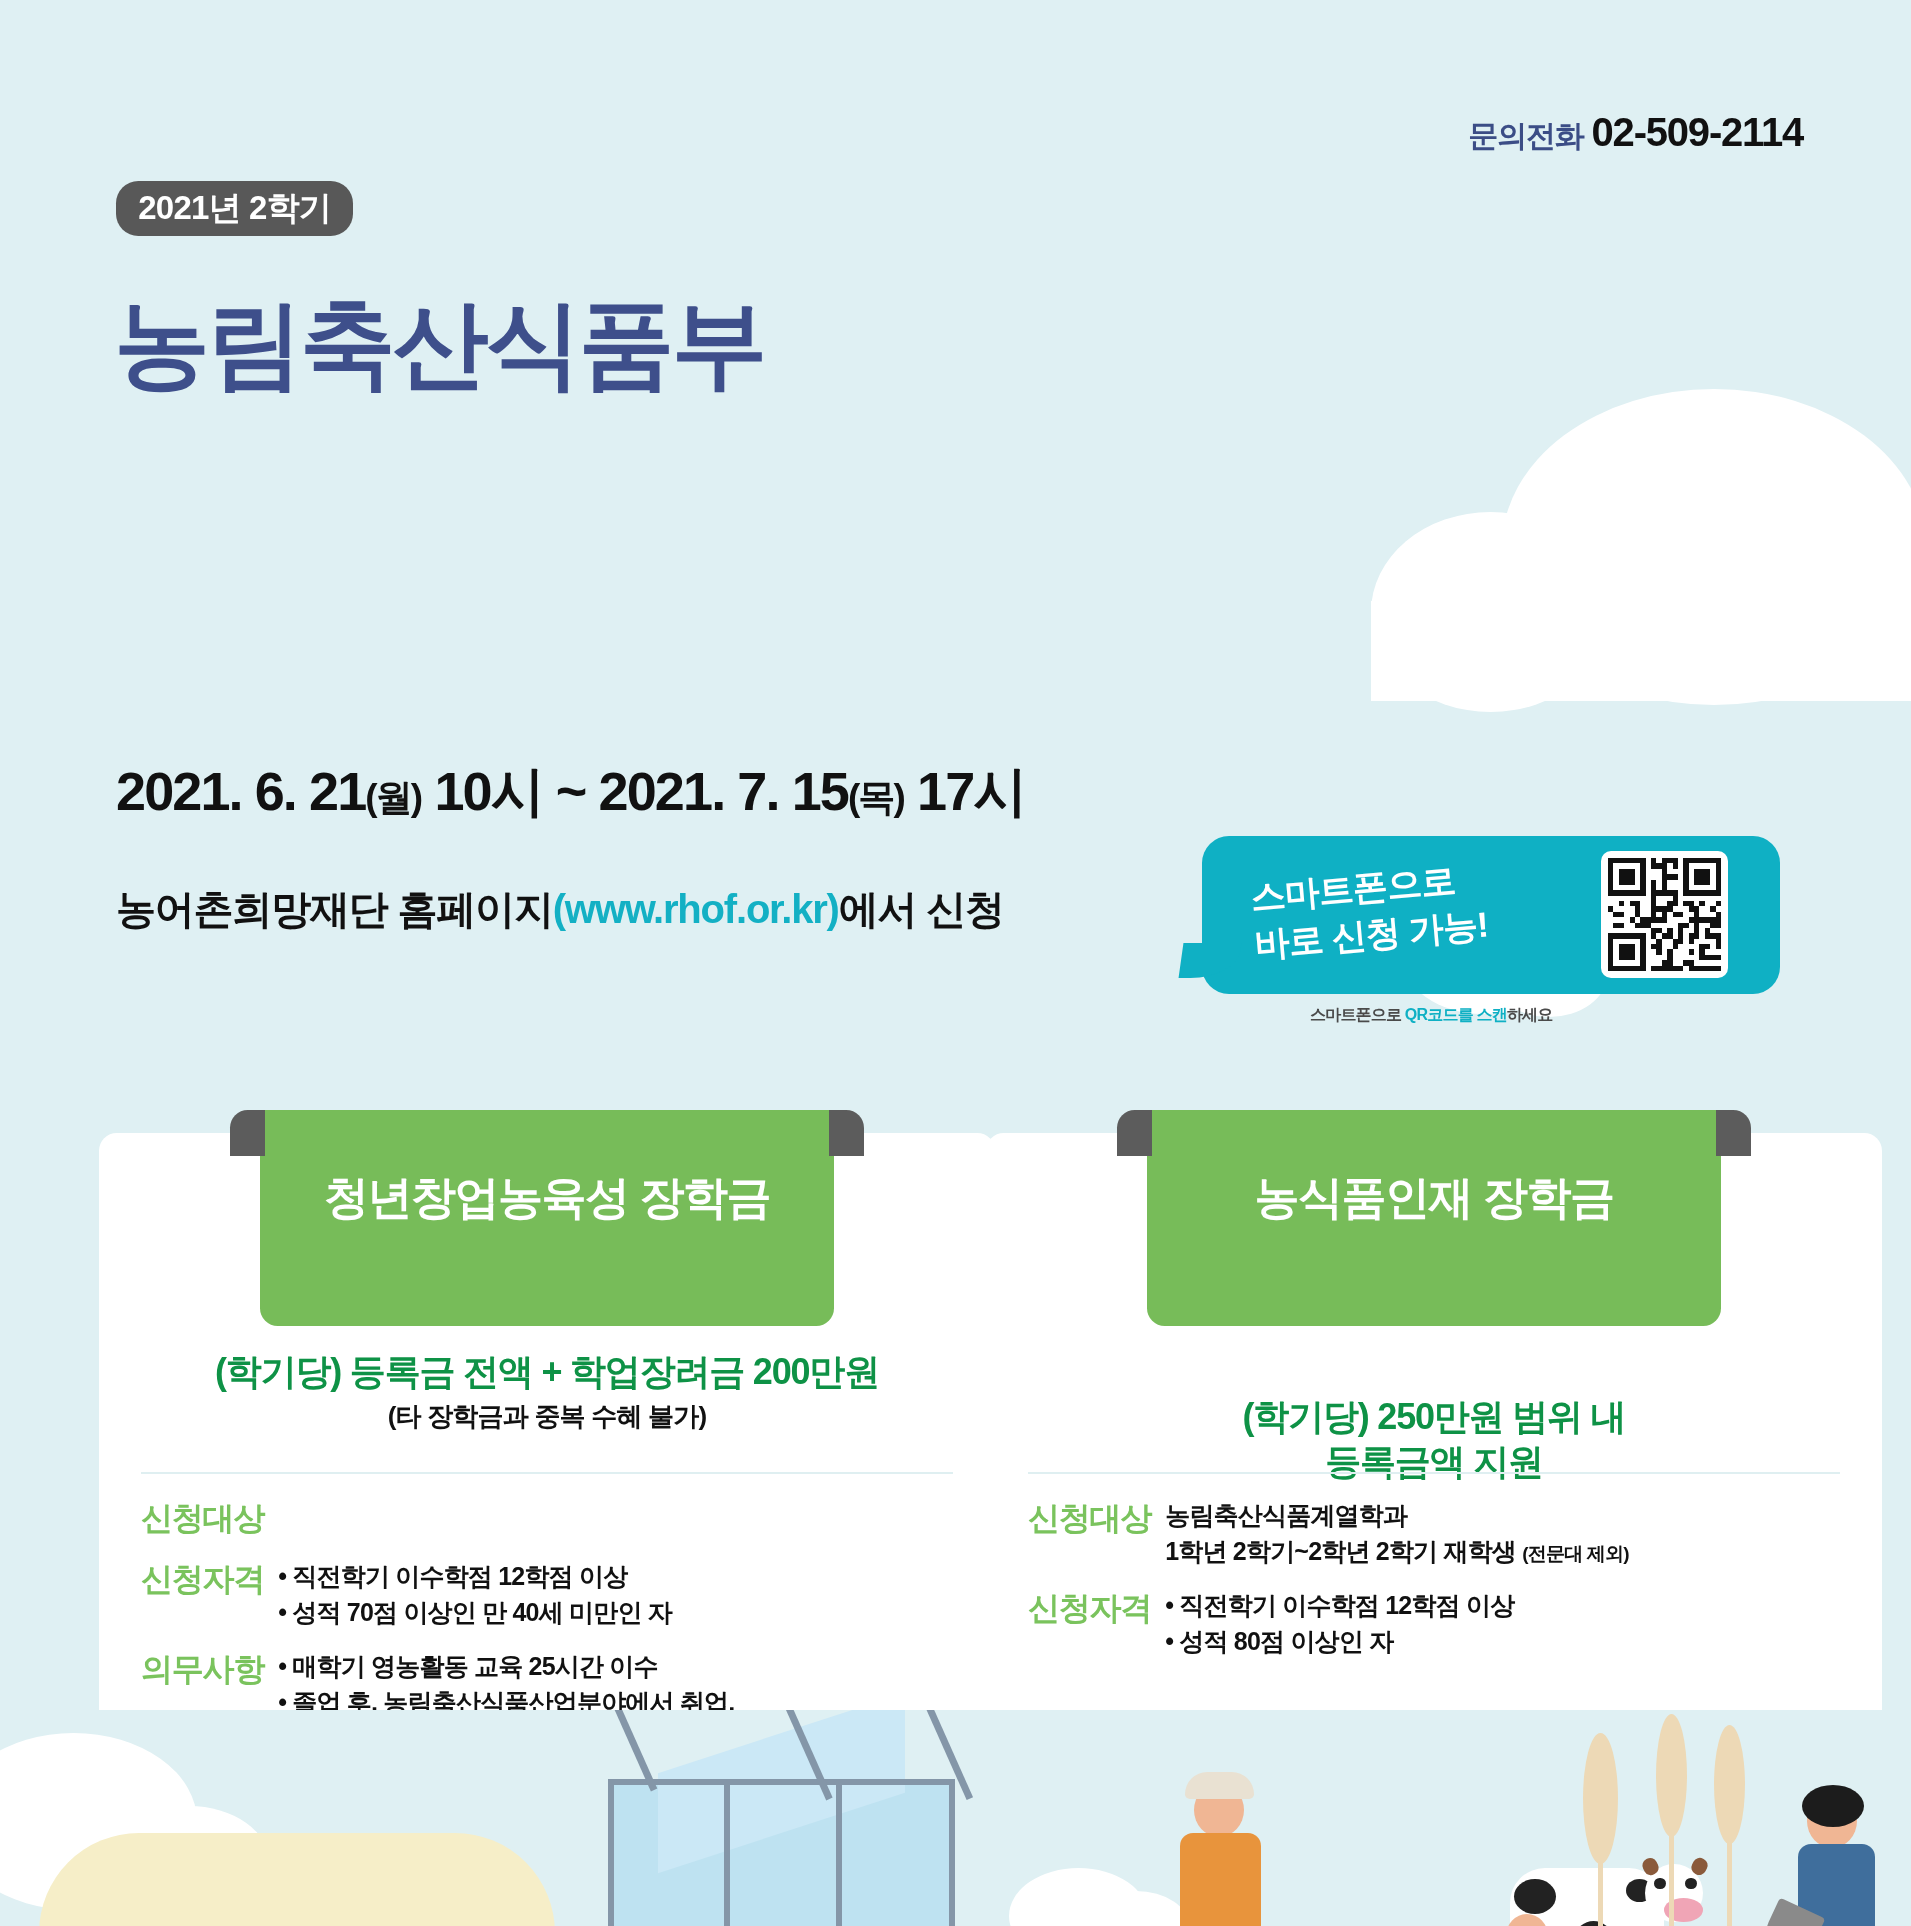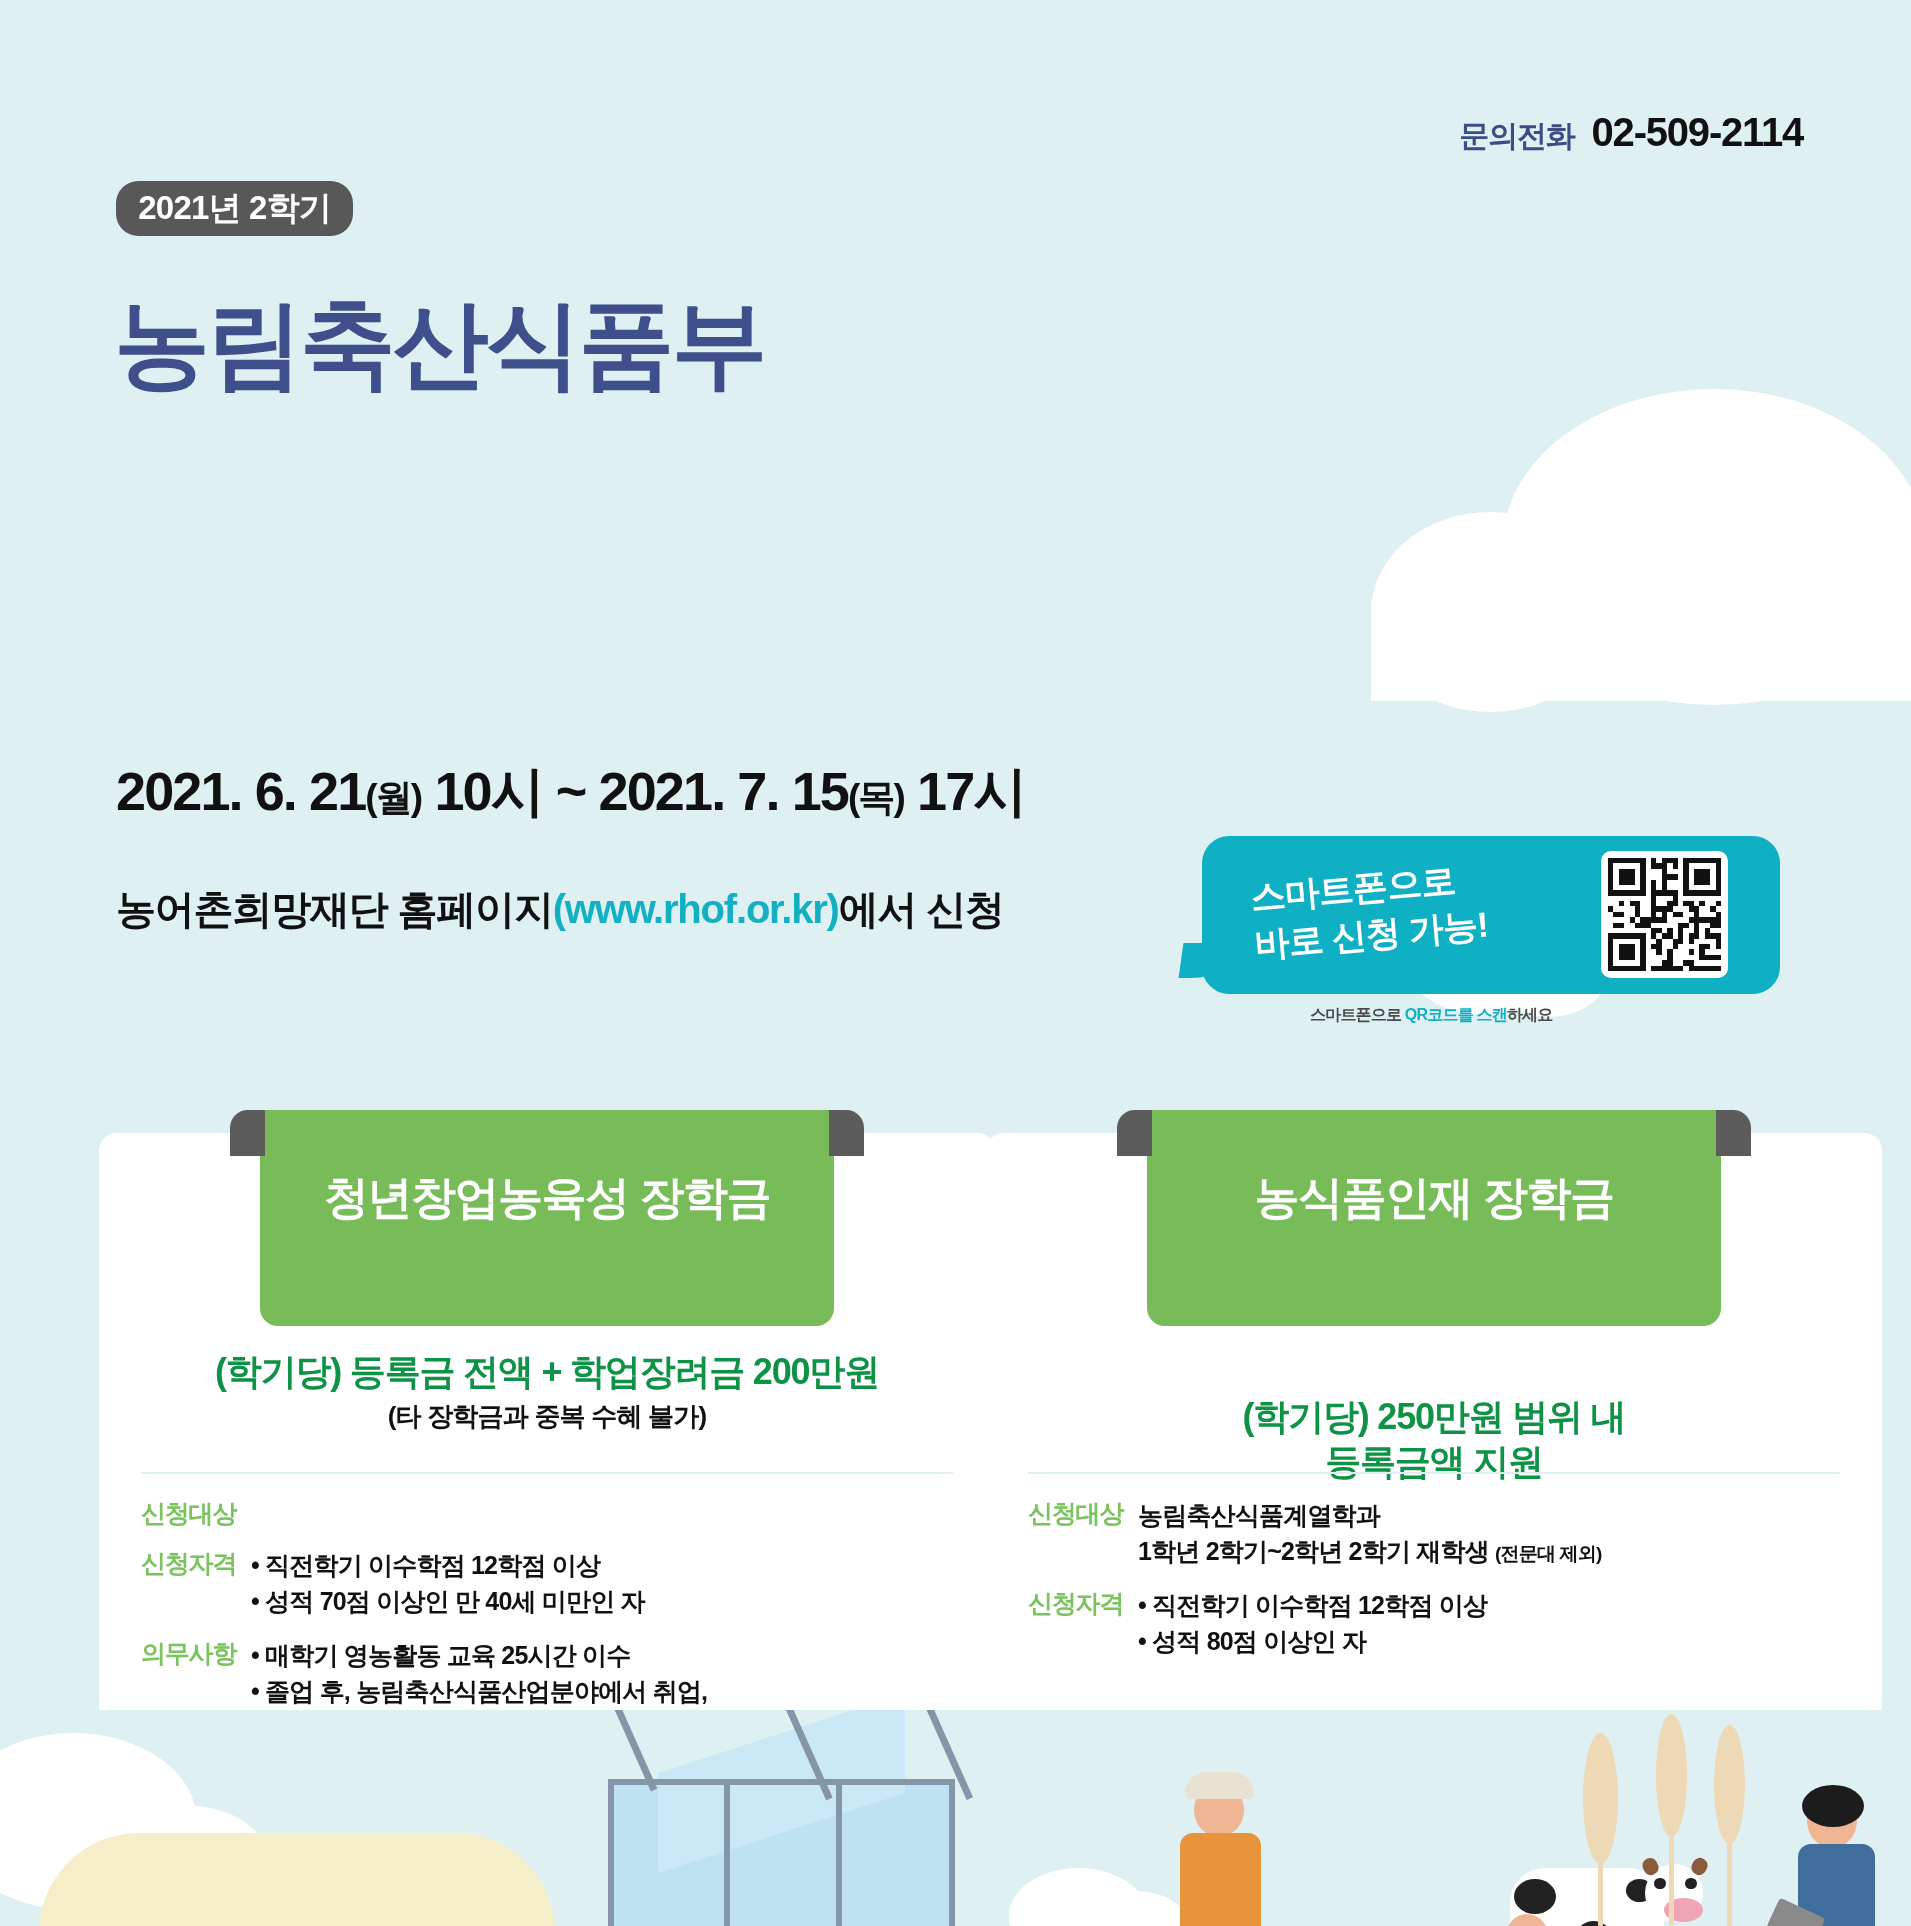--- a/index.html
+++ b/index.html
@@ -19,21 +19,21 @@
   .badge{
     position:absolute;left:116px;top:181px;
     background:#585858;color:#ffffff;
     border-radius:22.3px;
     padding:10px 22.3px 12.3px 22.3px;
     font-size:33px;font-weight:bold;letter-spacing:-0.8px;
     line-height:1;
   }
 
   
-  .phone-row{position:absolute;right:108px;top:110px;display:flex;align-items:baseline;gap:17px;}
+  .phone-row{position:absolute;right:108px;top:110px;display:flex;align-items:baseline;gap:8px;}
   .phone-label{color:#3b4d86;font-size:30px;font-weight:bold;letter-spacing:-1.2px;}
   .phone-num{color:#111111;font-size:40px;font-weight:bold;letter-spacing:-1.2px;}
 
   
   .title{position:absolute;left:114px;top:293px;line-height:1.06;}
   .title-l1{font-size:96px;font-weight:bold;color:#3e4f8b;letter-spacing:-3.1px;white-space:nowrap;}
   .title-l2{font-size:96px;font-weight:bold;letter-spacing:-3.1px;white-space:nowrap;}
   .tl-teal{color:#13b0c4;}
   .tl-navy{color:#3e4f8b;}
 
@@ -92,21 +92,21 @@
   }
   .amount{
     position:absolute;left:0;right:0;top:216px;text-align:center;
     color:#0e9246;font-size:36px;font-weight:bold;letter-spacing:-1.2px;line-height:1.25;
   }
   .amount .sub{display:block;color:#111111;font-size:26px;font-weight:bold;margin-top:6.2px;letter-spacing:-0.8px;}
   .divider{position:absolute;left:42px;right:42px;top:339px;height:1.5px;background:#dfeff1;}
   .rows{position:absolute;left:42px;right:27px;top:364px;}
   .row{display:flex;gap:14px;margin-bottom:17px;}
   .row-label{
-    color:#7ac35d;font-size:25px;font-weight:bold;letter-spacing:-1.2px;
+    color:#7ac35d;font-size:32px;font-weight:bold;letter-spacing:-1.2px;
     white-space:nowrap;flex:0 0 auto;min-width:96px;
   }
   .row-body{font-size:25px;font-weight:bold;color:#111111;letter-spacing:-0.8px;line-height:1.45;}
   .row-body .tiny{font-size:19px;}
   .row-body .bul{display:block;text-indent:-14px;padding-left:14px;}
 
   
   .scene{position:absolute;left:0;top:1710px;width:1911px;height:992px;overflow:hidden;}
   .sky{position:absolute;inset:0;background:#dff0f3;}
   .s-cloud{position:absolute;background:#ffffff;border-radius:50%;}

